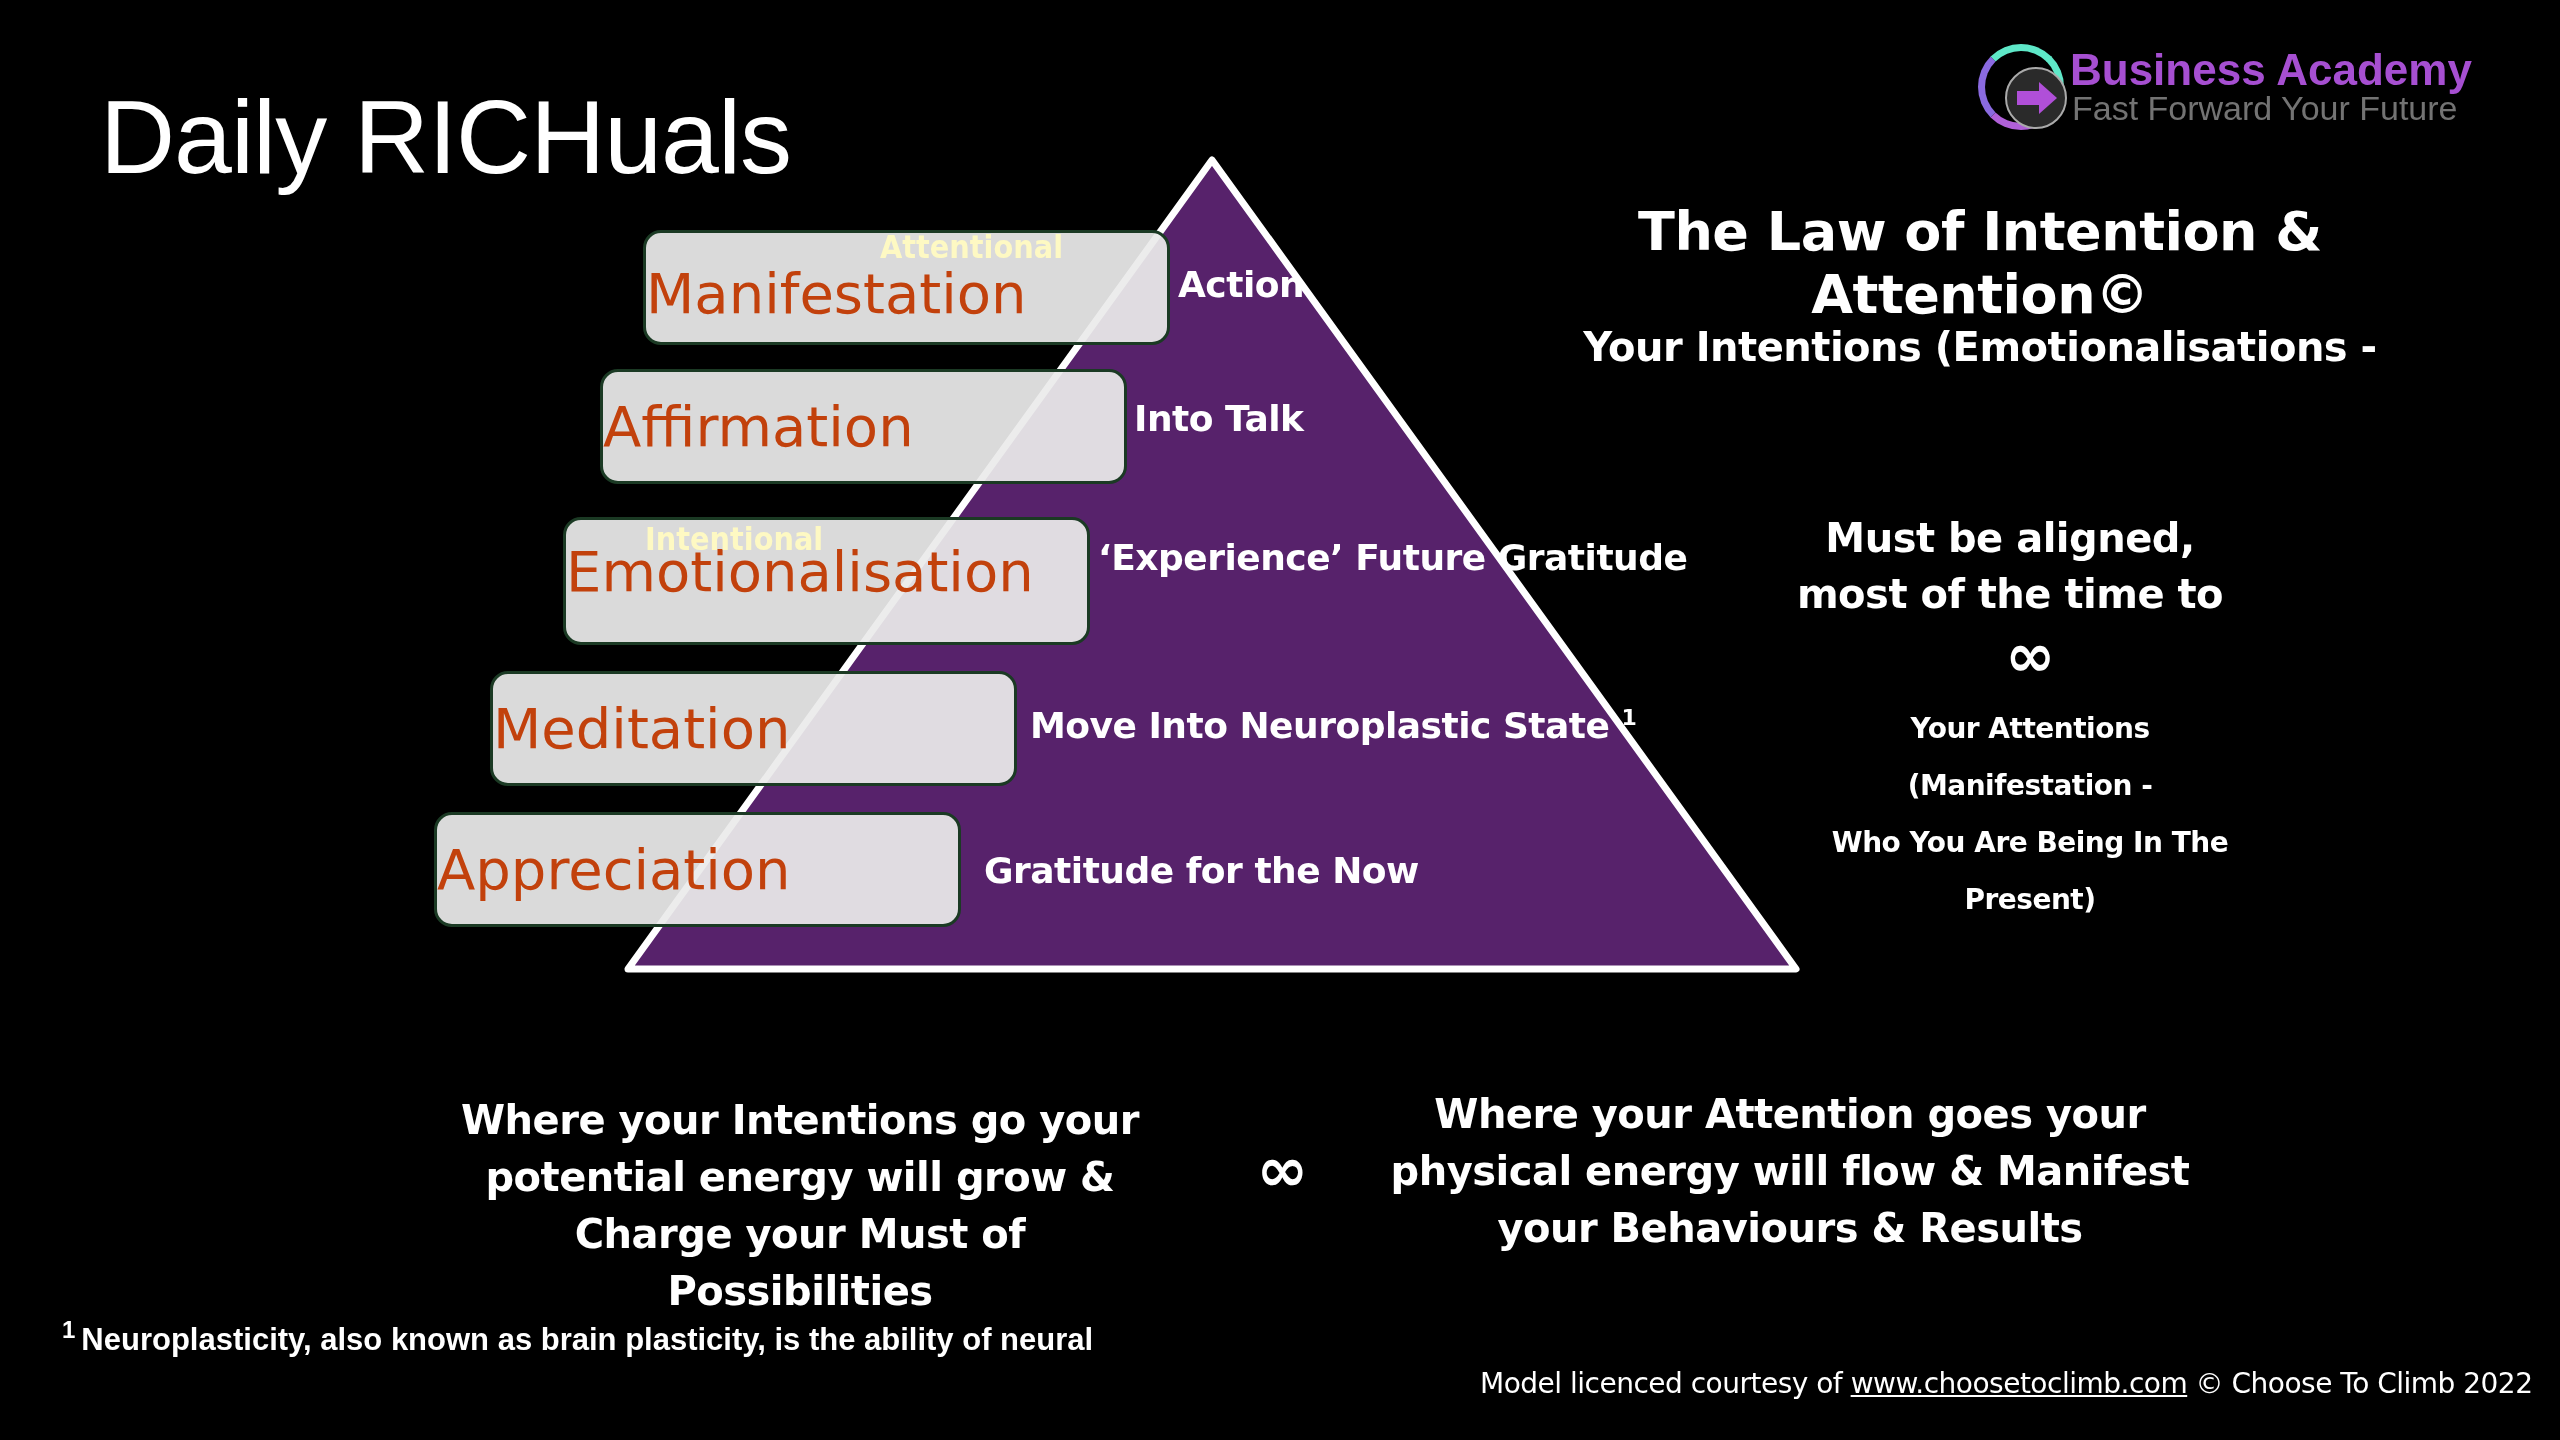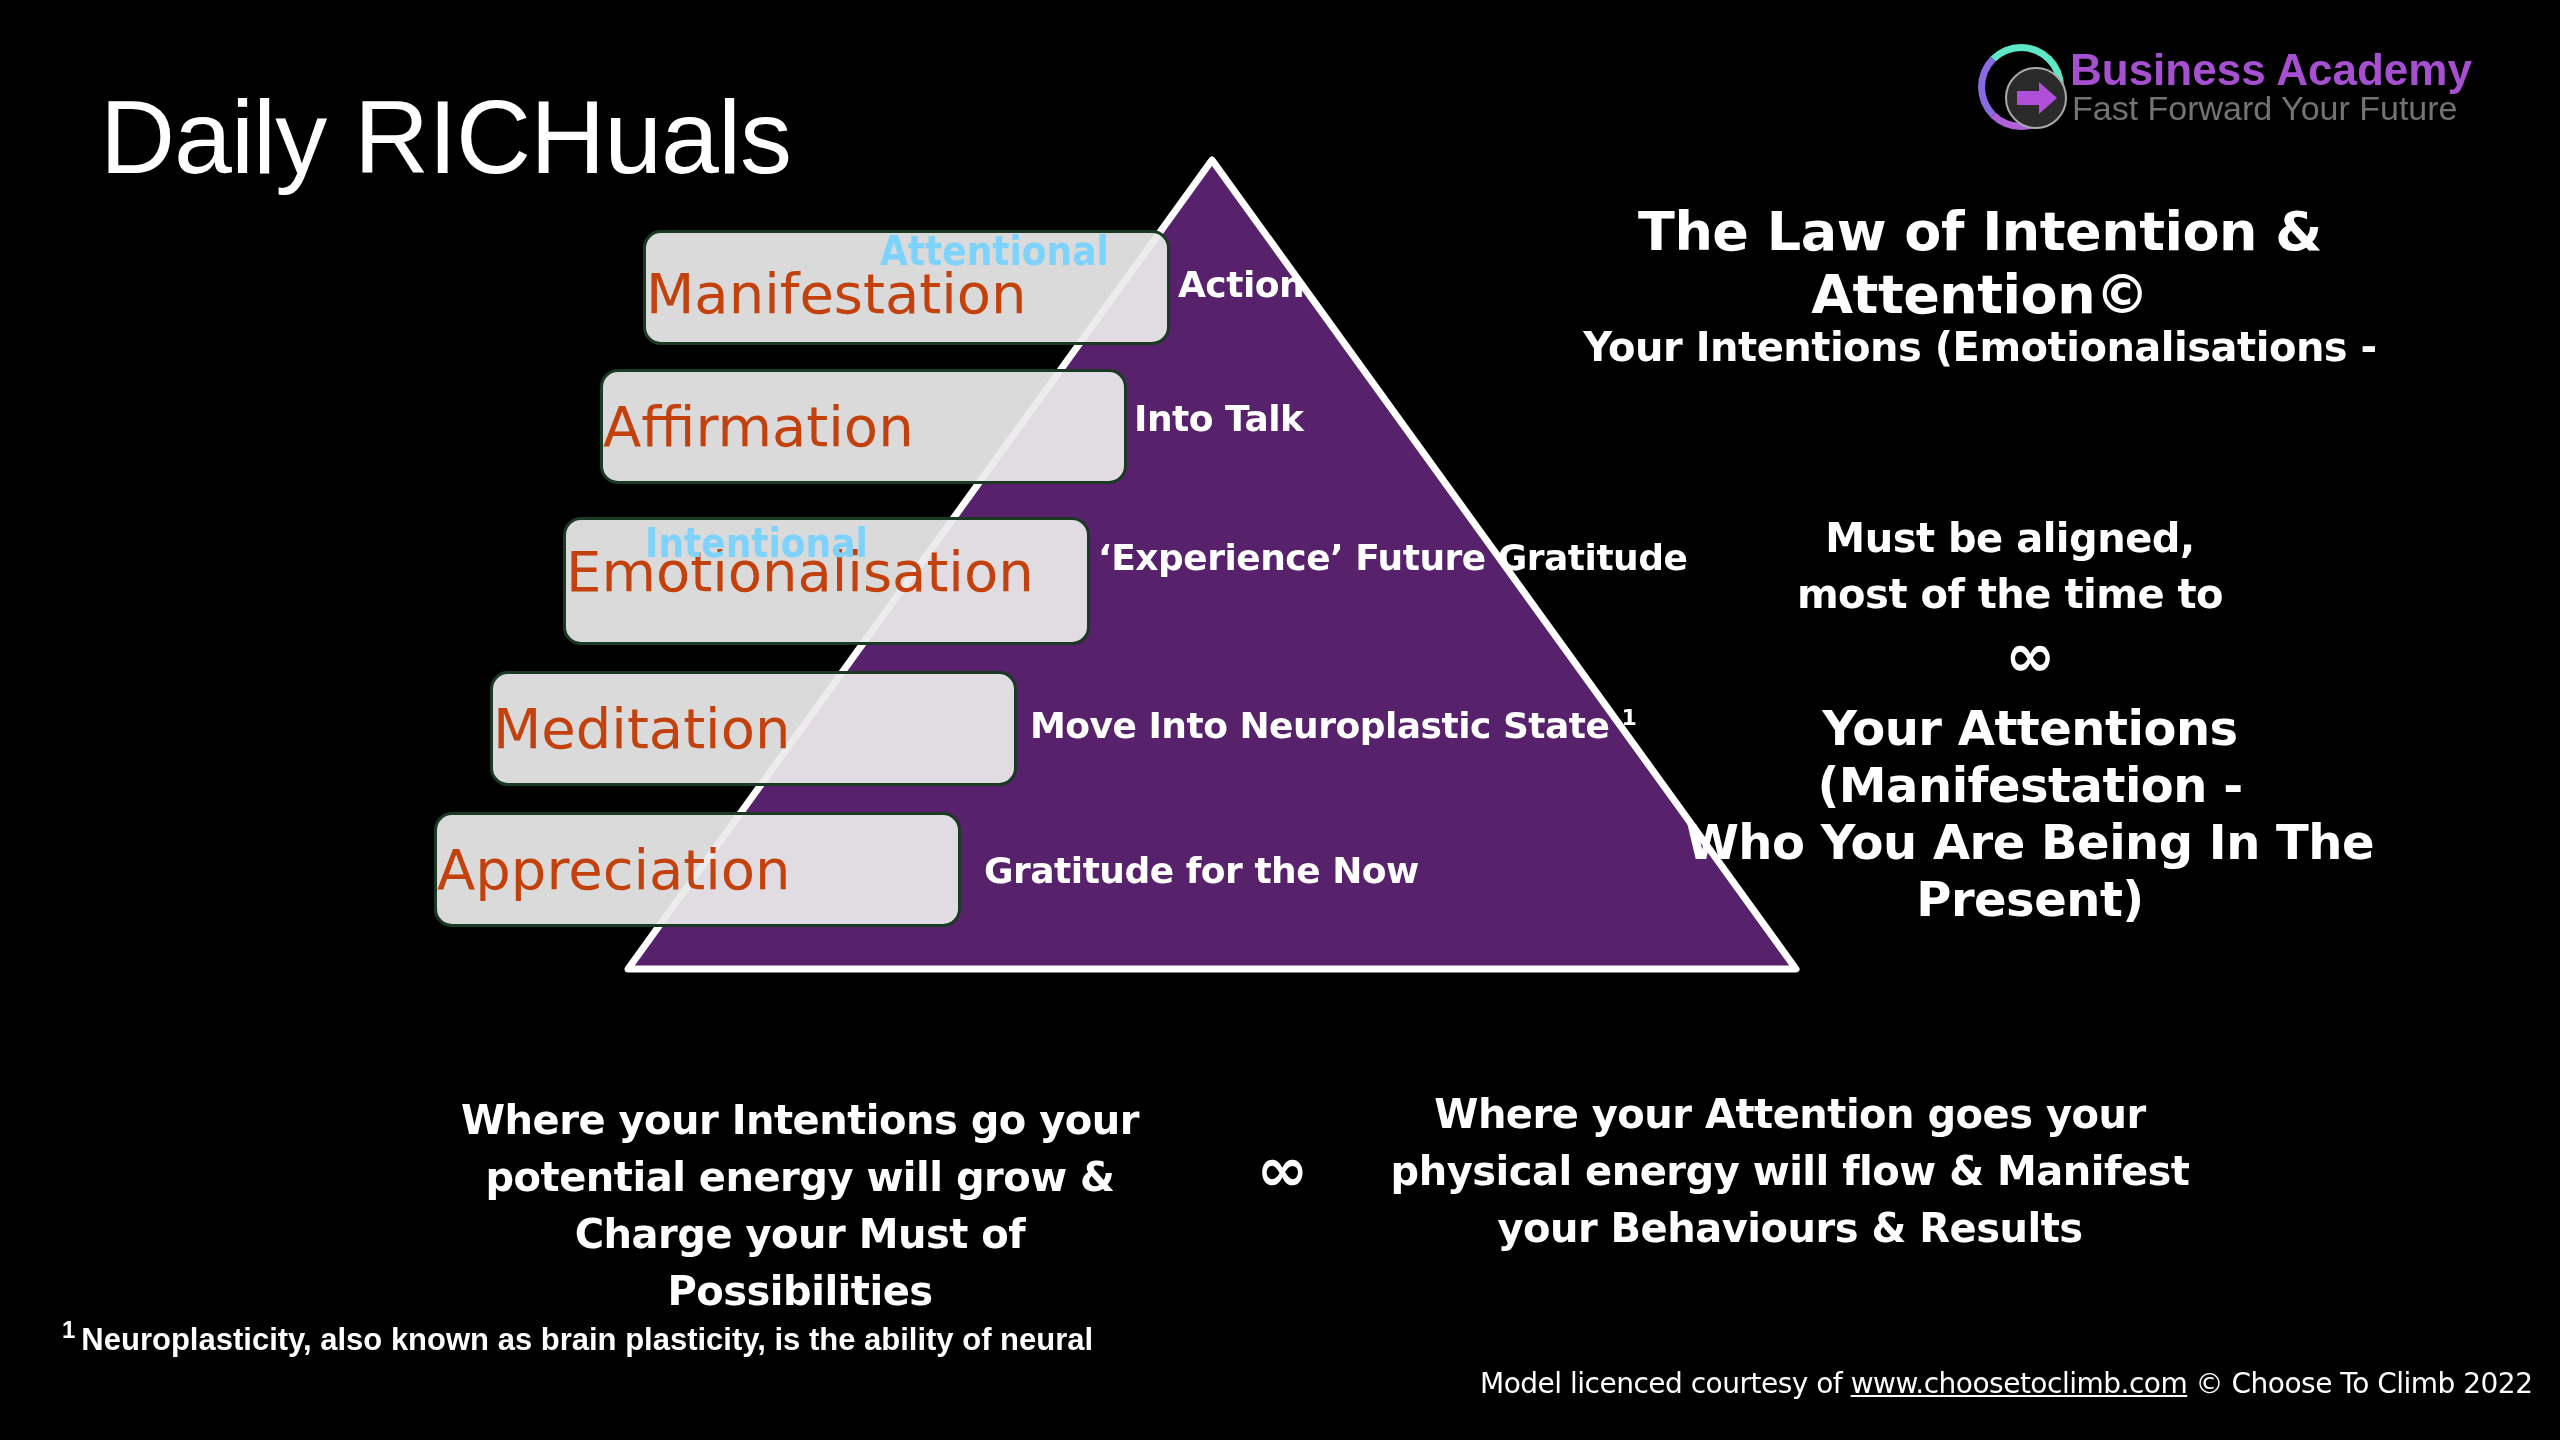--- a/index.html
+++ b/index.html
@@ -27,37 +27,37 @@
   svg.pyr { position:absolute; left:0; top:0; width:2560px; height:1440px; }
 
   .box {
     position:absolute; box-sizing:border-box; border:3px solid #1b3a24; border-radius:18px;
     background:rgba(235,235,235,0.93); color:#c2410c;
     font-family:"DejaVu Sans", sans-serif; font-size:56px;
     display:flex; align-items:center; justify-content:flex-start; white-space:nowrap;
   }
   .box span { display:block; }
   .tag {
-    position:absolute; color:#7dd3fc; font-weight:700; font-size:40px;
+    position:absolute; color:#fef9c3; font-weight:700; font-size:32px;
     font-family:"DejaVu Sans Condensed","DejaVu Sans", sans-serif; white-space:nowrap;
   }
   .lbl {
     position:absolute; color:#fff; font-weight:700; font-size:36px; white-space:nowrap;
     font-family:"DejaVu Sans", sans-serif; letter-spacing:-0.5px;
   }
   .lbl sup { font-size:22px; }
   .rtxt {
     position:absolute; text-align:center; color:#fff; font-weight:700;
     font-family:"DejaVu Sans", sans-serif; letter-spacing:-0.5px;
   }
   .law-title { left:1480px; top:200px; width:1000px; font-size:54px; }
   .intent { left:1480px; top:318px; width:1000px; font-size:40px; line-height:58px; }
   .aligned { left:1680px; top:510px; width:660px; font-size:40px; line-height:56px; }
   .inf-r { left:1960px; top:625px; width:140px; font-size:60px; line-height:60px; }
-  .attn { left:1680px; top:700px; width:700px; font-size:48px; line-height:57px; }
+  .attn { left:1680px; top:700px; width:700px; font-size:28px; line-height:57px; }
   .bot-l { left:440px; top:1092px; width:720px; font-size:40px; line-height:57px; }
   .inf-m { left:1222px; top:1140px; width:120px; font-size:62px; line-height:60px; }
   .bot-r { left:1390px; top:1086px; width:800px; font-size:40px; line-height:57px; }
   .foot {
     position:absolute; left:62px; top:1310px; width:1180px; font-family:"Liberation Sans", sans-serif;
     font-weight:700; font-size:31px; line-height:40px; color:#fff;
   }
   .foot sup { font-size:24px; vertical-align:12px; margin-right:6px; }
   .credit {
     position:absolute; left:1480px; top:1367px; width:1020px; text-align:right;

